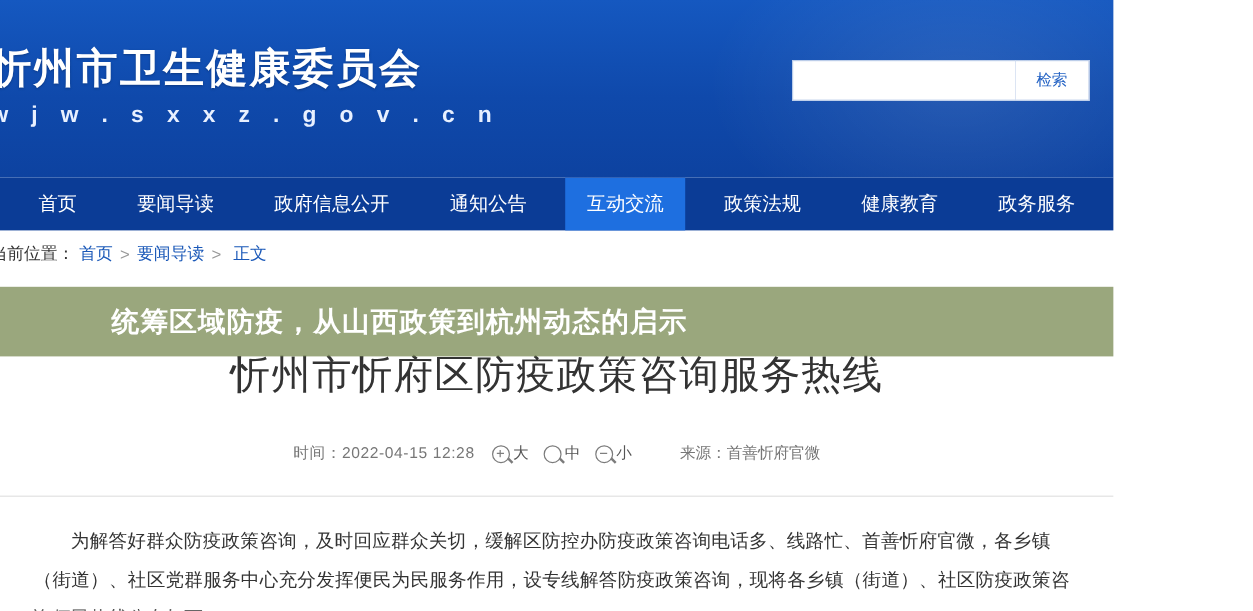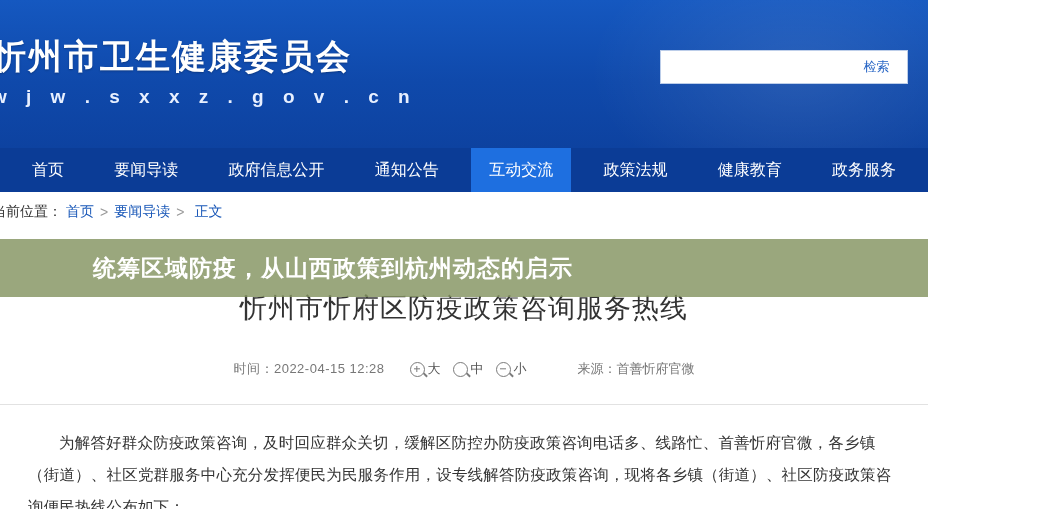--- a/index.html
+++ b/index.html
@@ -167,33 +167,33 @@
     white-space: nowrap;
   }
 
   
   .article {
     position: relative;
     padding-top: 58px;
     text-align: center;
   }
   .article-title {
-    font-size: 27px;
+    font-size: 33px;
     color: #333333;
     font-weight: normal;
     margin: 0;
     padding-top: 0px;
     letter-spacing: 1px;
   }
   .meta-row {
     margin-top: 34px;
     display: flex;
     align-items: center;
     justify-content: center;
-    gap: 25px;
+    gap: 14px;
     font-size: 13px;
     color: #666666;
   }
   .meta-time {
     color: #777777;
     letter-spacing: 0.5px;
   }
   .font-sizes {
     display: flex;
     align-items: center;

